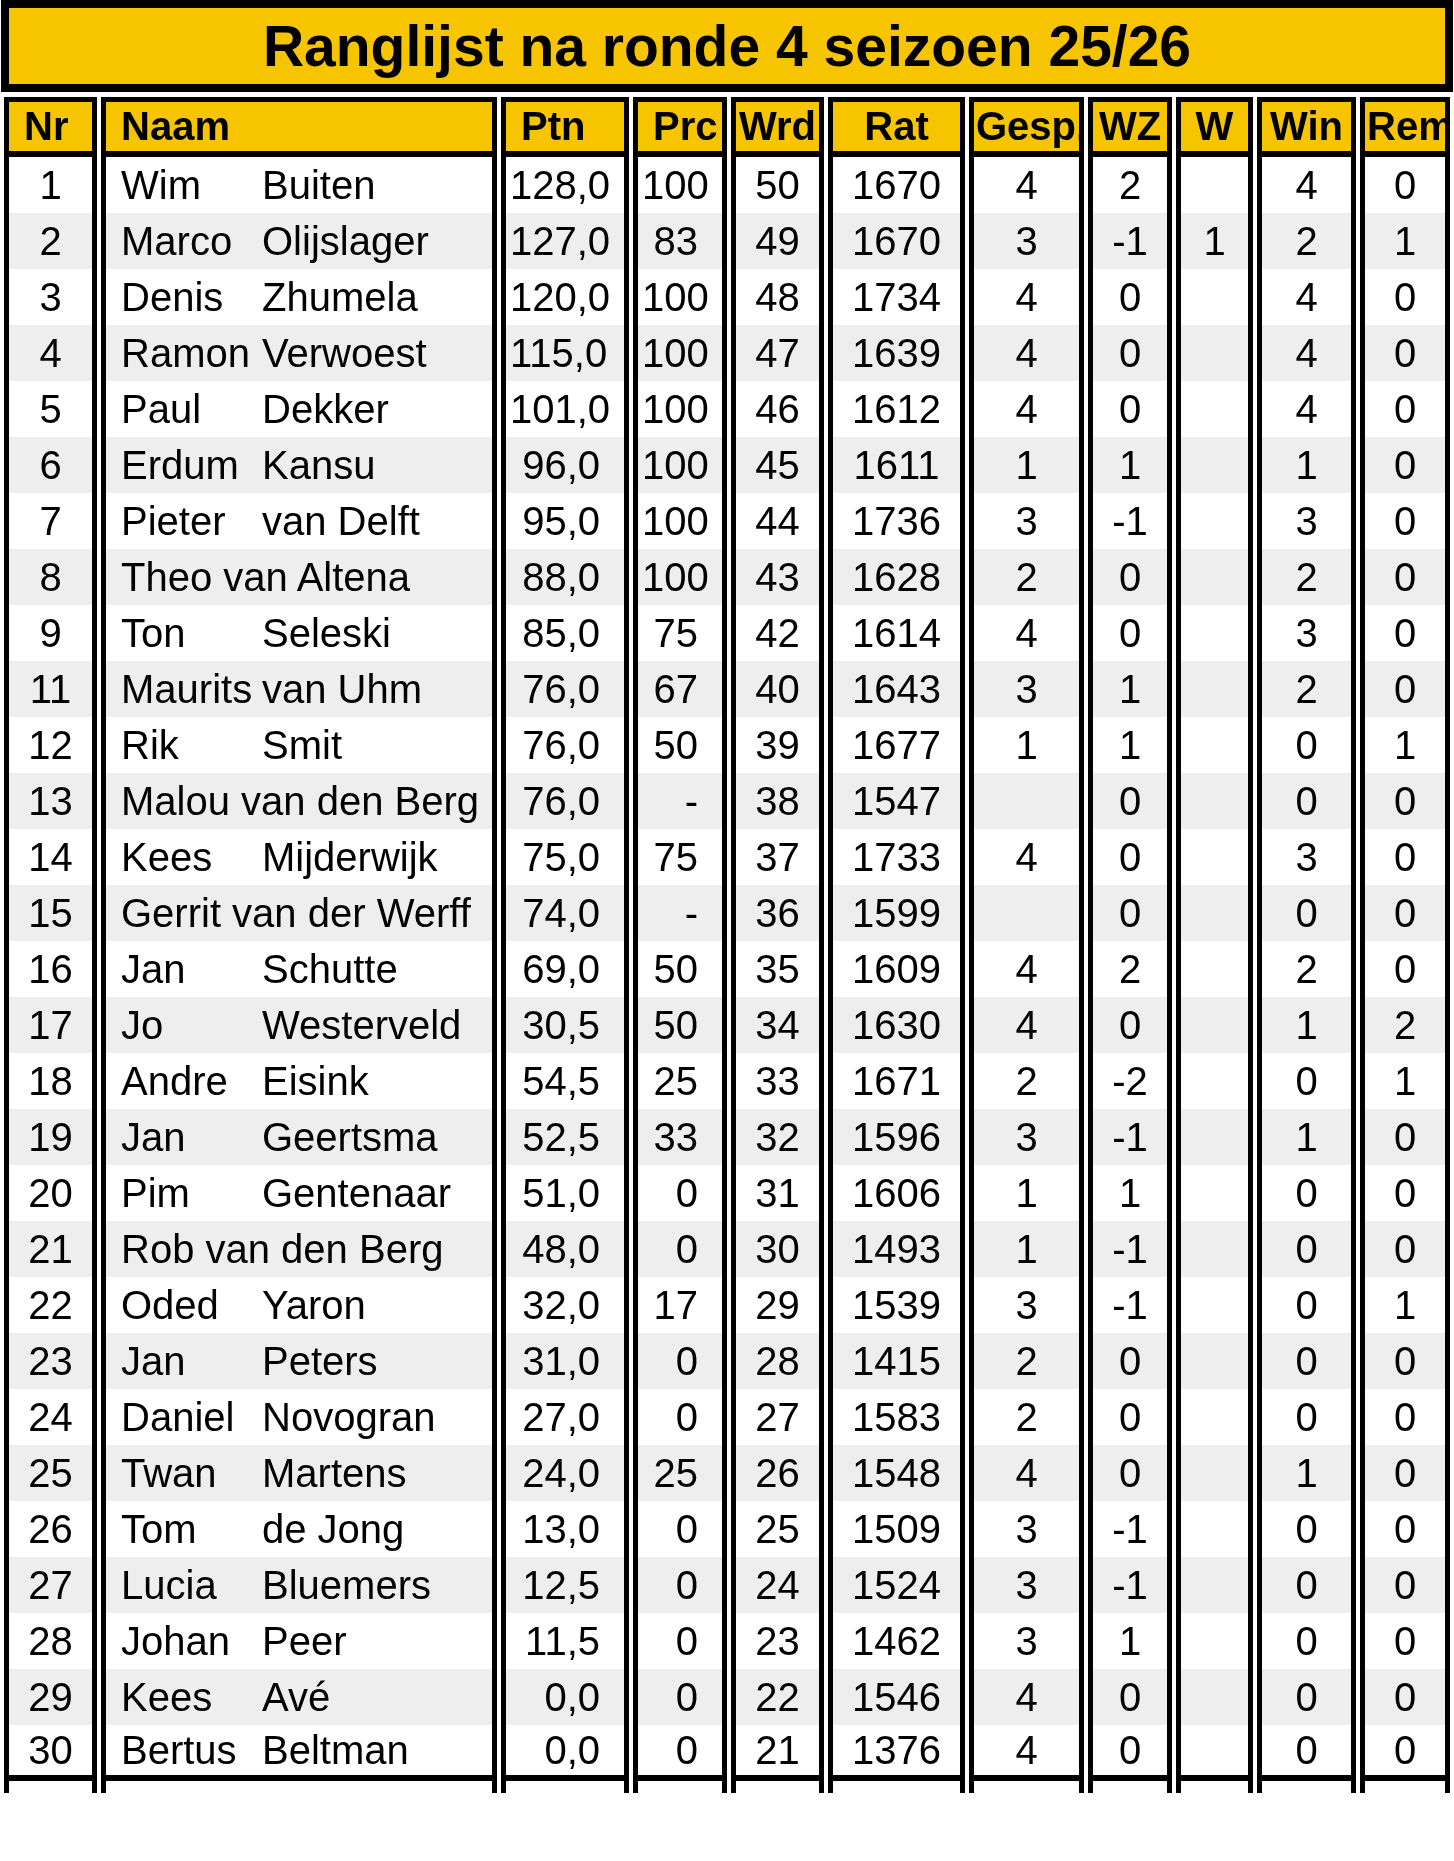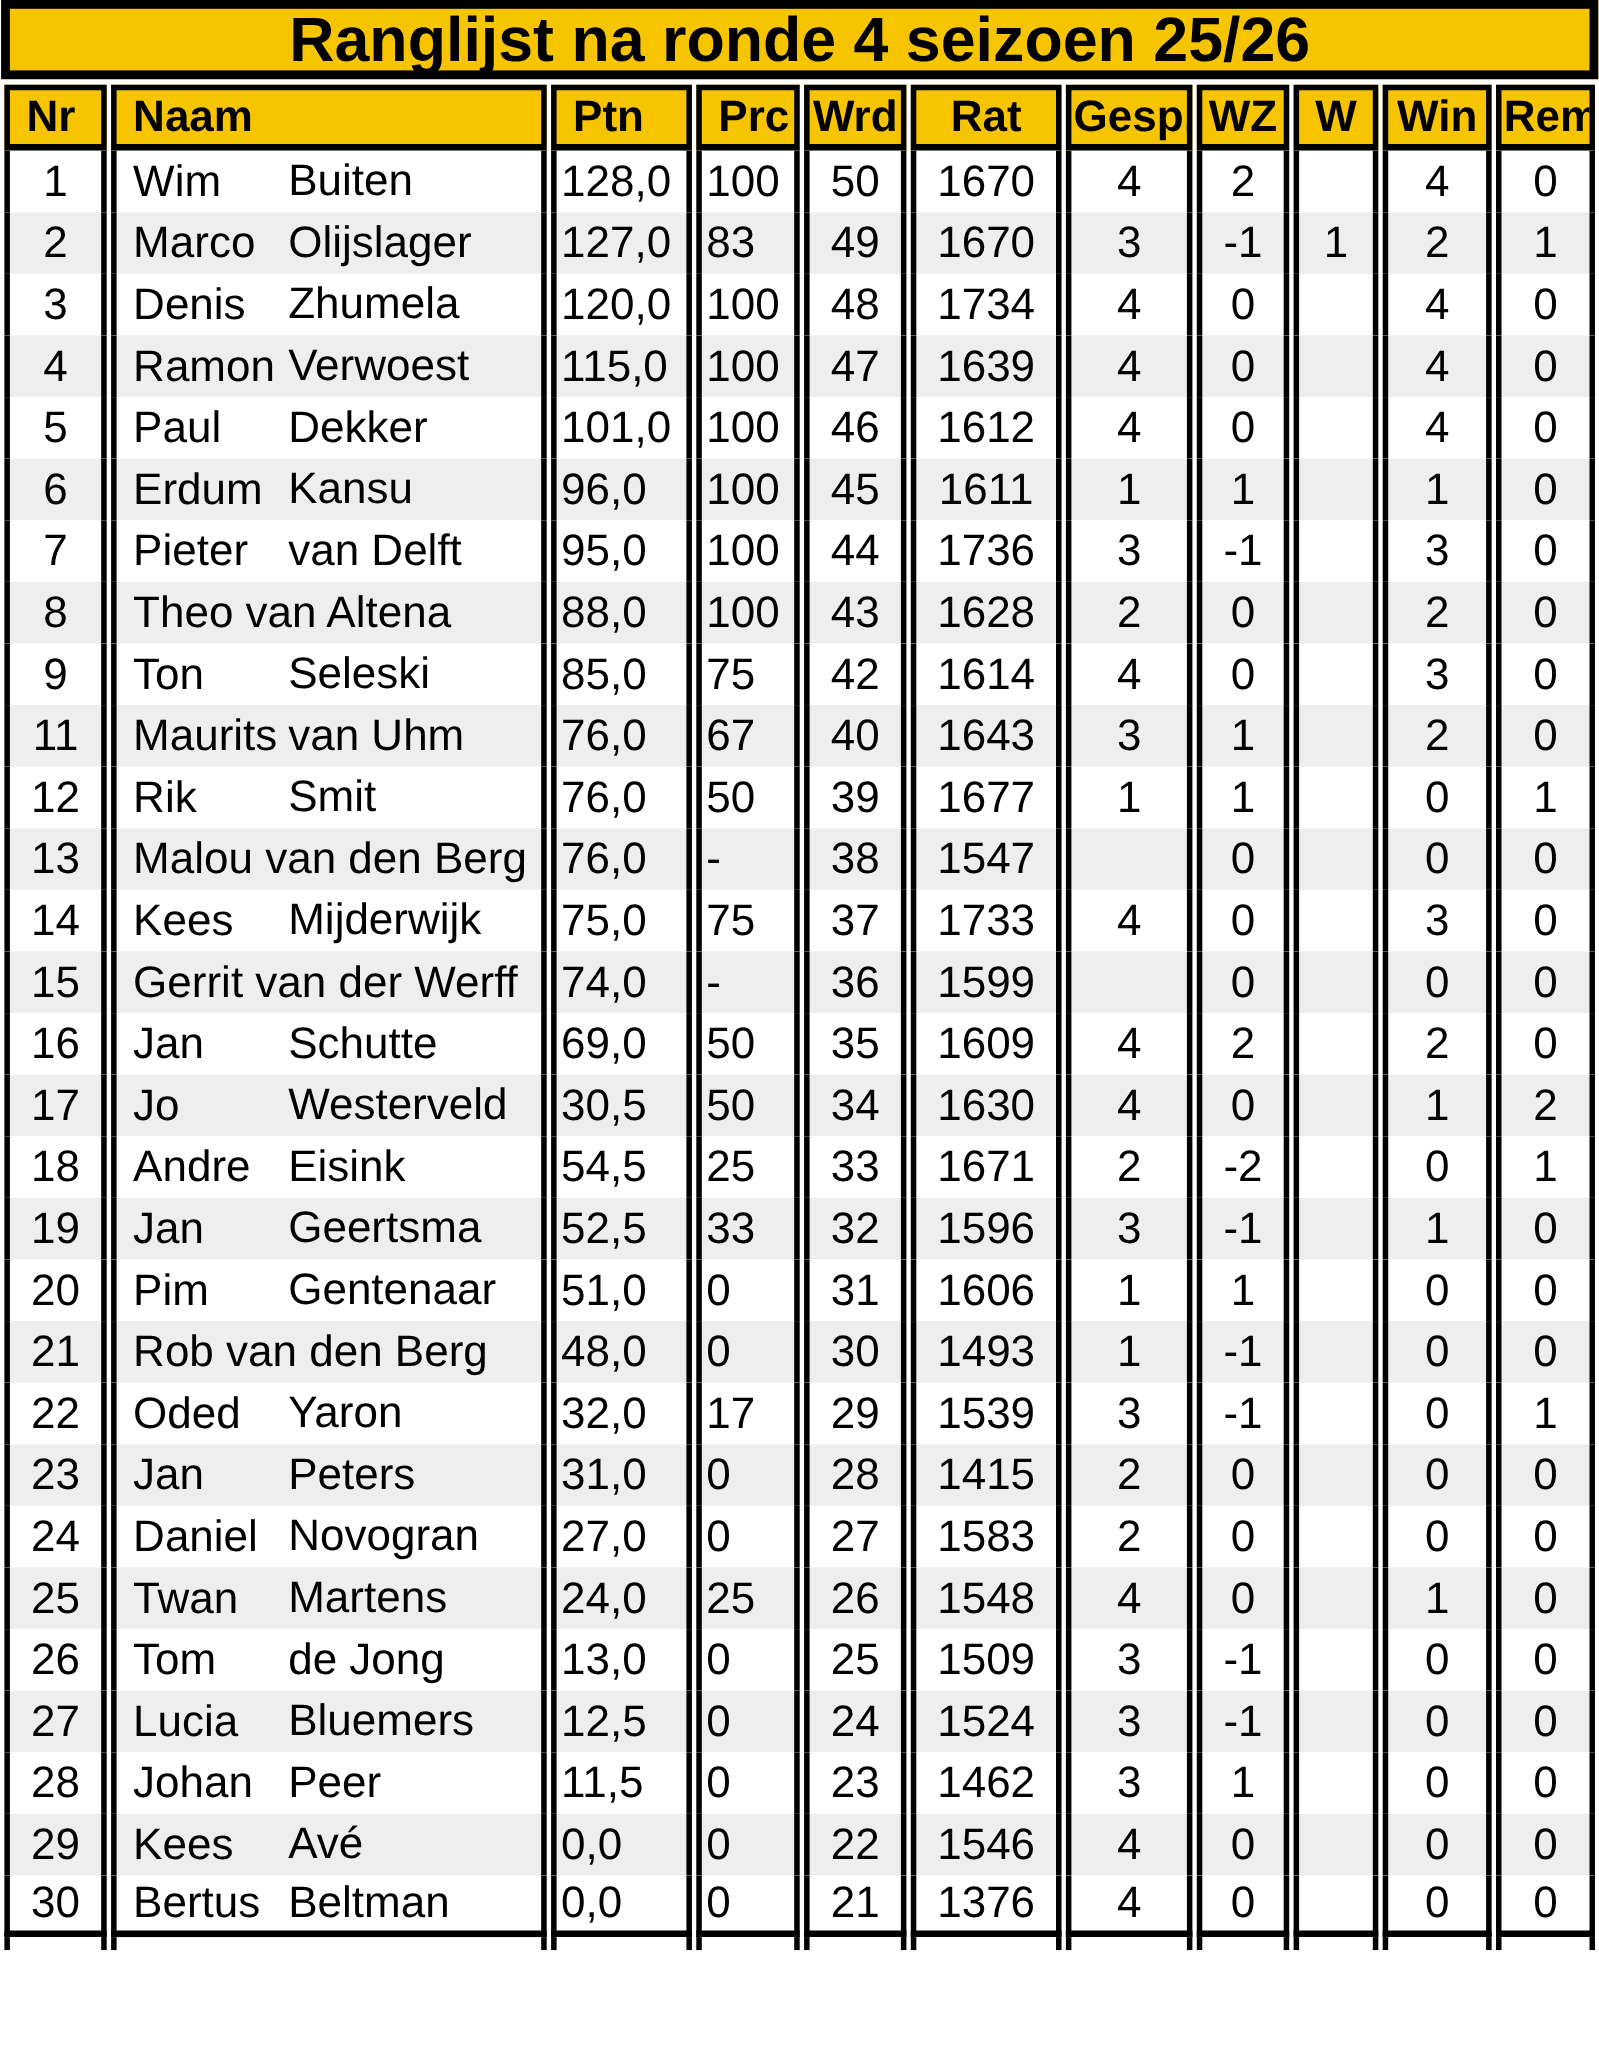--- a/index.html
+++ b/index.html
@@ -7,21 +7,21 @@
     padding: 0;
     background: #ffffff;
     font-family: "Liberation Sans", sans-serif;
   }
   .page {
     width: 1454px;
     background: var(--background-white, #fff);
   }
   .title-box {
     box-sizing: border-box;
-    height: 72px;
+    height: 92px;
     margin: 0 1px 5px 1px;
     border: 8px solid var(--border-black, #000);
     background: var(--header-yellow, #f6c500);
     display: flex;
     align-items: center;
     justify-content: center;
   }
   .title-text {
     font-size: 57px;
     font-weight: bold;
@@ -61,21 +61,21 @@
     background: var(--stripe-gray, #eeeeee);
   }
   tbody tr:last-child td {
     border-bottom: 6px solid var(--border-black, #000);
   }
   tfoot td {
     height: 12px;
     background: #ffffff;
   }
   .al { text-align: left; padding-left: 15px; padding-right: 2px; }
-  .ar { padding-right: 12px; padding-left: 4px; }
+  .ar { text-align: right; padding-right: 24px; padding-left: 4px; }
   .ac { text-align: center; padding-left: 2px; padding-right: 2px; }
   .naam-cell { position: relative; }
   .naam-last {
     position: absolute;
     left: 156px;
     top: 50%;
     transform: translateY(-50%);
   }
 </style>
 </head>

